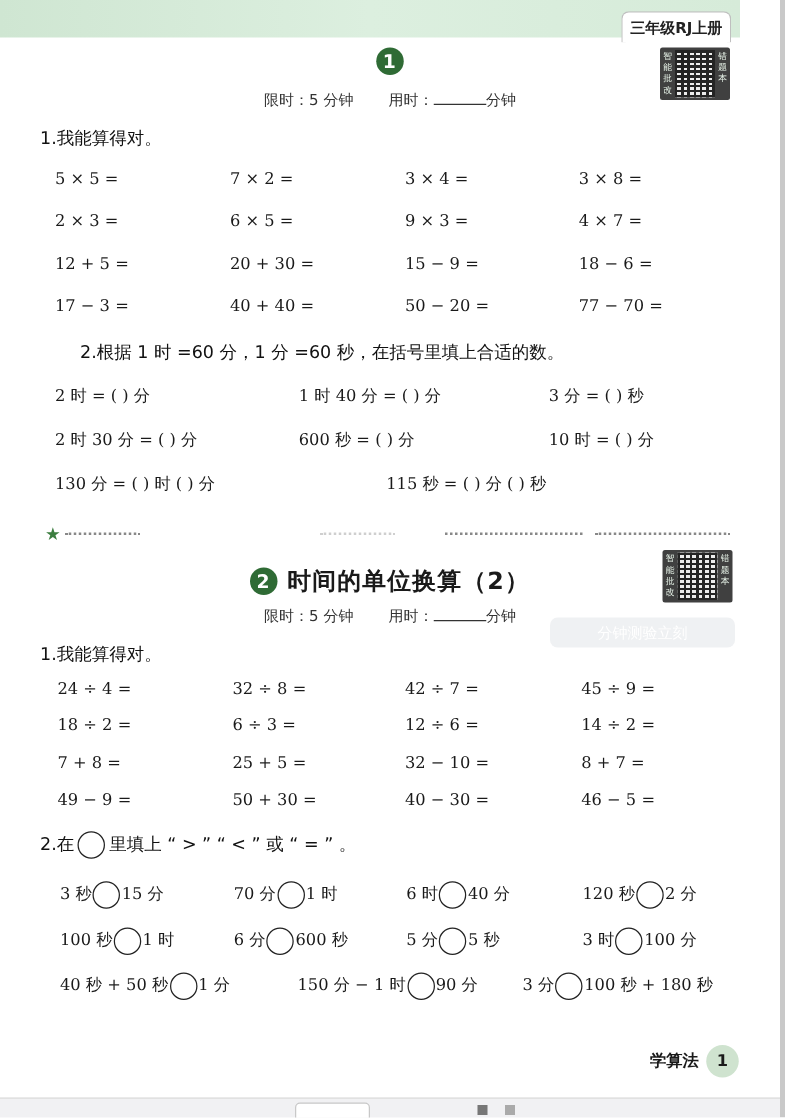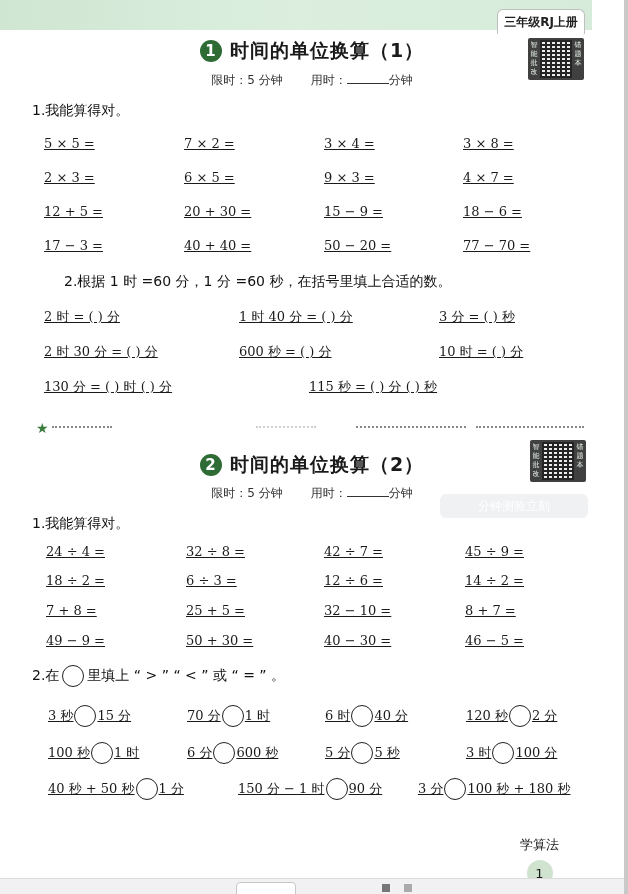--- a/index.html
+++ b/index.html
@@ -15,27 +15,27 @@
     background-image:repeating-linear-gradient(0deg,#222 0 2px,transparent 2px 4px),repeating-linear-gradient(90deg,#222 0 2px,transparent 2px 5px);
     background-blend-mode:normal;opacity:.9;}
   .title-row{position:absolute;left:0;width:624px;text-align:center;}
   .title{display:inline-flex;align-items:center;gap:8px;font-size:19px;font-weight:bold;letter-spacing:1px;}
   .num-badge{width:22px;height:22px;border-radius:50%;background:#2f6b35;color:#fff;font-size:15px;display:inline-flex;align-items:center;justify-content:center;font-weight:bold;}
   .subtitle{position:absolute;left:0;width:624px;text-align:center;font-size:12px;color:#333;}
   .subtitle .gap{display:inline-block;width:28px;}
   .blank{display:inline-block;width:42px;border-bottom:1px solid #333;height:10px;vertical-align:baseline;}
   .q{position:absolute;left:32px;font-size:14px;color:#111;}
   .grid{position:absolute;left:44px;font-family:"DejaVu Serif",serif;font-size:13px;}
-  .grid .item{position:absolute;white-space:nowrap;text-decoration:underline;}
+  .grid .item{position:absolute;white-space:nowrap;}
   .circ{display:inline-block;width:20px;height:20px;border:1px solid #222;border-radius:50%;vertical-align:middle;margin:0 1px;}
   .divider{position:absolute;left:36px;top:424px;width:550px;height:10px;}
   .star{position:absolute;left:0;top:-4px;color:#3b7d3f;font-size:14px;}
   .dots{position:absolute;top:2px;height:6px;border-top:2px dotted #888;}
   .watermark{position:absolute;left:440px;top:494px;width:148px;height:24px;background:#eef0f2;border-radius:6px;color:#fff;font-size:12px;text-align:center;line-height:24px;opacity:.9;}
-  .footer{position:absolute;left:520px;top:836px;display:flex;align-items:center;gap:6px;font-size:13px;font-weight:normal;flex-direction:column;}
+  .footer{position:absolute;left:520px;top:836px;display:flex;align-items:center;gap:6px;font-size:13px;font-weight:bold;}
   .page-badge{width:26px;height:26px;border-radius:50%;background:#cfe3cf;display:flex;align-items:center;justify-content:center;font-size:13px;}
   .bottombar{position:absolute;left:0;top:878px;width:624px;height:16px;background:#f1f1f3;border-top:1px solid #dcdcdc;}
   .bottombar .box{position:absolute;left:236px;top:3px;width:58px;height:14px;border:1px solid #c8c8c8;border-radius:4px;background:#fff;}
   .bottombar .ic{position:absolute;top:5px;width:8px;height:8px;background:#777;}
 </style>
 </head>
 <body>
 
 <div class="page">
   <div class="header-band"></div>
@@ -43,21 +43,20 @@
 
   <div class="qr" style="left:528px;top:38px;">
     <div class="side l">智能批改</div>
     <div class="code"></div>
     <div class="side r">错题本</div>
   </div>
 
   <div class="title-row" style="top:38px;">
     <span class="title">
       <span class="num-badge">1</span>
-      <span>时间的单位换算（1）</span>
     </span>
   </div>
   <div class="subtitle" style="top:72px;">
     <span>限时：5 分钟</span><span class="gap"></span><span>用时：</span><span class="blank"></span><span>分钟</span>
   </div>
 
   <div class="q" style="top:102px;">1.我能算得对。</div>
   <div class="grid" style="top:136px;">
     <span class="item" style="left:0;top:0">5 × 5 =</span>
     <span class="item" style="left:140px;top:0">7 × 2 =</span>

